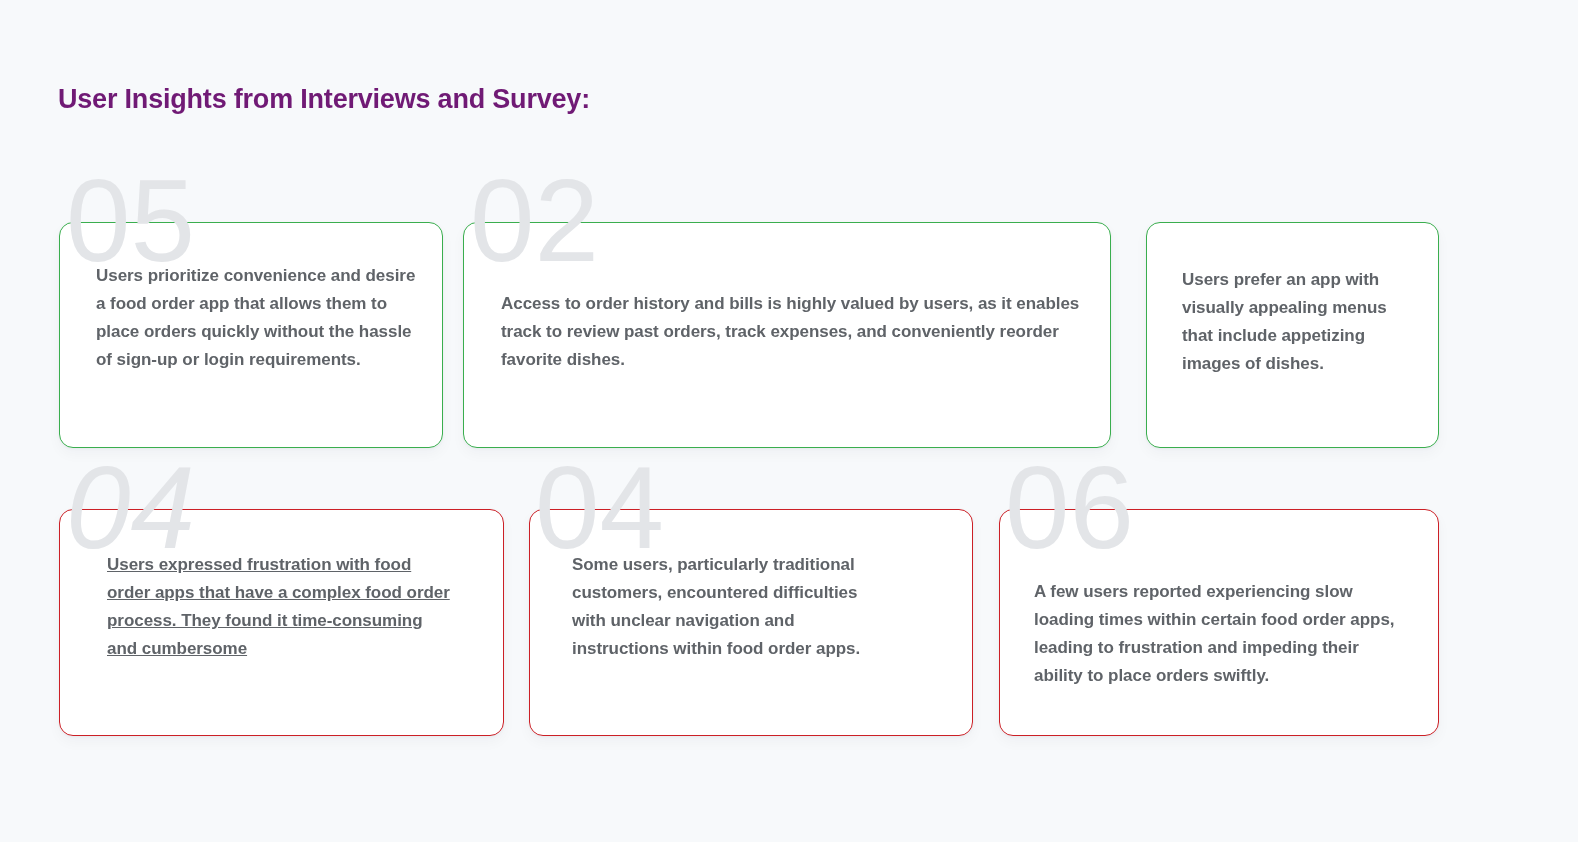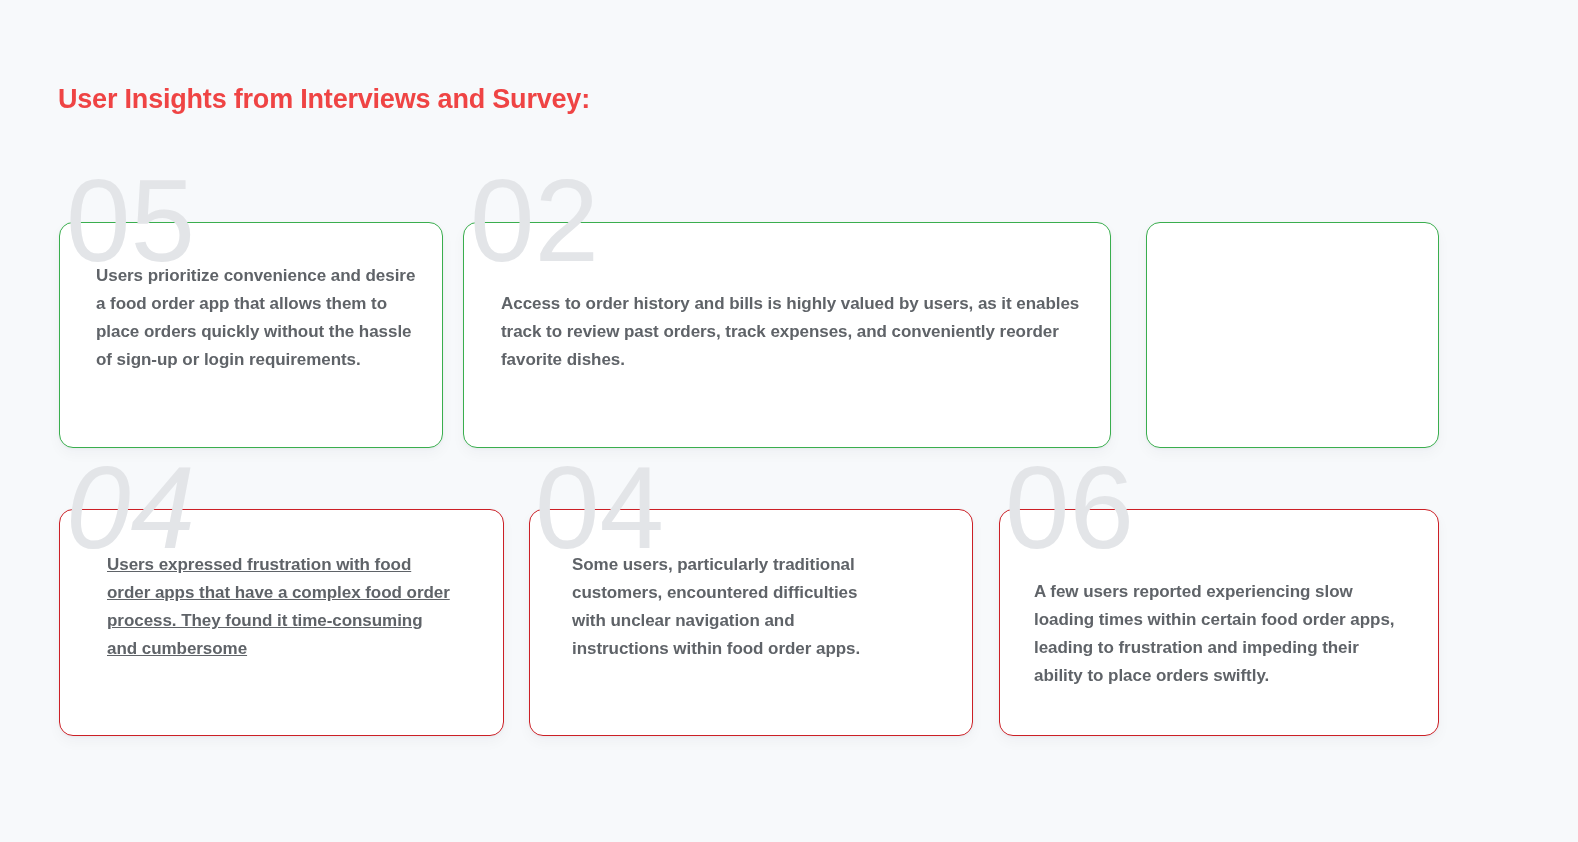--- a/index.html
+++ b/index.html
@@ -25,21 +25,21 @@
     height: 842px;
   }
 
   
   .page-title {
     position: absolute;
     left: 58px;
     top: 84px;
     font-size: 27px;
     font-weight: bold;
-    color: #ef4444;
+    color: #701a75;
     letter-spacing: -0.2px;
     white-space: nowrap;
   }
 
   
   .card {
     position: absolute;
     background: #ffffff;
     border-radius: 14px;
     border: 1.4px solid #cfd4da;
@@ -116,17 +116,18 @@
   <div class="card red" id="card-06"></div>
 
   <div class="ghost-number" id="num-01">05</div>
   <div class="ghost-number" id="num-02">02</div>
   <div class="ghost-number" id="num-04">04</div>
   <div class="ghost-number" id="num-05">04</div>
   <div class="ghost-number" id="num-06">06</div>
 
   <div class="card-text" id="text-01">Users prioritize convenience and desire a food order app that allows them to place orders quickly without the hassle of sign-up or login requirements.</div>
   <div class="card-text" id="text-02">Access to order history and bills is highly valued by users, as it enables track to review past orders, track expenses, and conveniently reorder favorite dishes.</div>
+  <div class="card-text" id="text-03">Users prefer an app with visually appealing menus that include appetizing images of dishes.</div>
   <div class="card-text" id="text-04">Users expressed frustration with food order apps that have a complex food order process. They found it time-consuming and cumbersome</div>
   <div class="card-text" id="text-05">Some users, particularly traditional customers, encountered difficulties with unclear navigation and instructions within food order apps.</div>
   <div class="card-text" id="text-06">A few users reported experiencing slow loading times within certain food order apps, leading to frustration and impeding their ability to place orders swiftly.</div>
 
 </div>
 
 </body></html>

